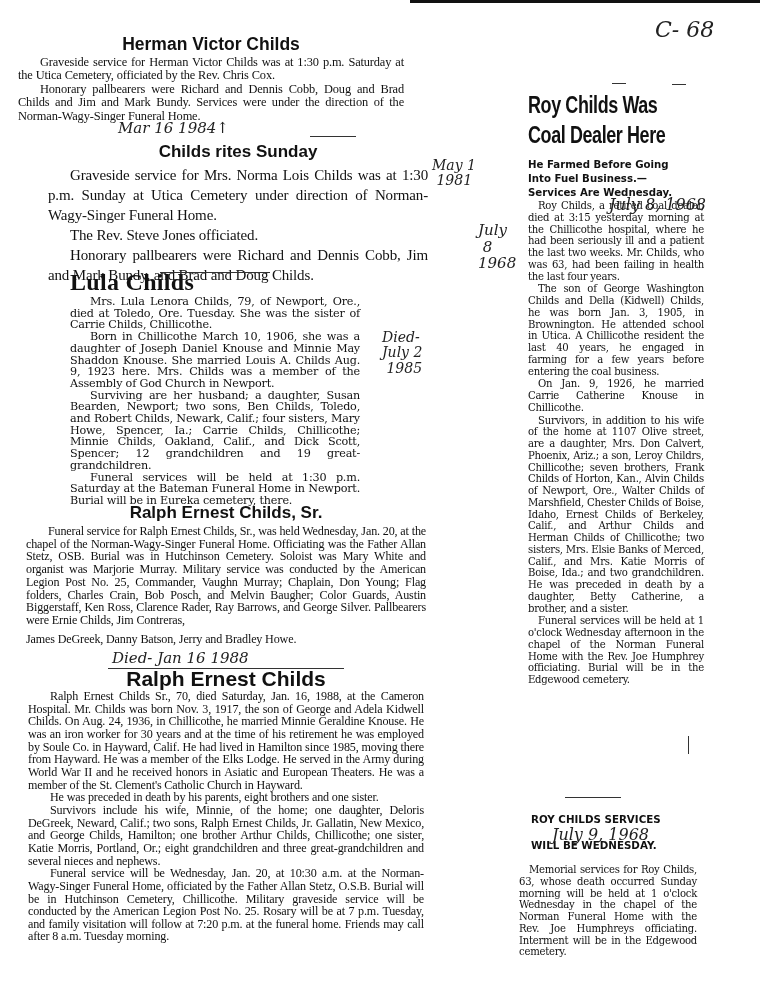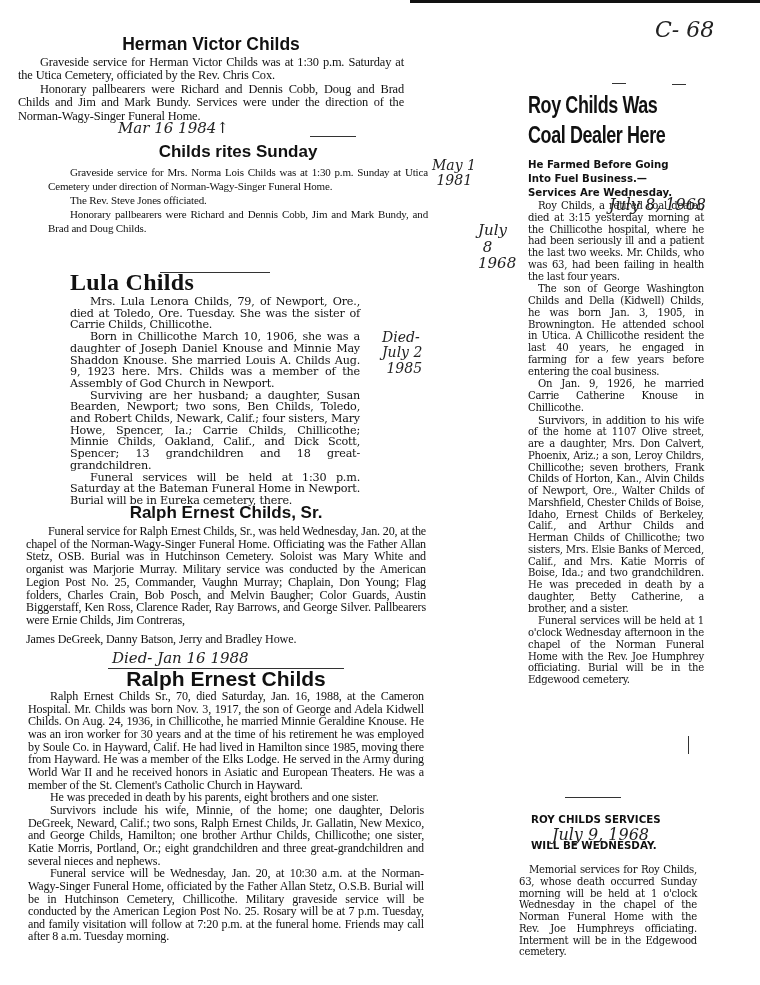--- a/index.html
+++ b/index.html
@@ -29,21 +29,21 @@
     }
     .rule { position: absolute; background: #333; height: 1px; }
 
     
     #c-herman { left: 18px; top: 34px; width: 386px; }
     #c-herman h1 { font-size: 17.5px; margin: 0 0 1px 0; }
 
     
     #c-rites { left: 40px; top: 142px; width: 380px; margin-left: 8px; }
     #c-rites h1 { font-size: 17px; margin: 0 0 3px 0; }
-    #c-rites .body-text { font-size: 11px; line-height: 14px; }
+    #c-rites .body-text { font-size: 15px; line-height: 20px; }
 
     
     #c-lula { left: 70px; top: 268px; width: 290px; }
     #c-lula h1 {
       font-family: "Liberation Serif", serif; font-weight: bold;
       font-size: 24px; margin: 0; line-height: 28px; text-align: left;
       letter-spacing: 0.3px;
     }
     #c-lula .body-text {
       font-size: 11.2px; line-height: 11.7px; letter-spacing: -0.2px;
@@ -118,21 +118,21 @@
 </div>
 <div class="hand" style="left:432px; top:158px; font-size:14px;">May 1
  1981</div>
 
 <div class="rule" style="left:160px; top:272px; width:110px;"></div>
 <div class="clip" id="c-lula">
   <h1>Lula Childs</h1>
   <div class="body-text">
     <p>Mrs. Lula Lenora Childs, 79, of Newport, Ore., died at Toledo, Ore. Tuesday. She was the sister of Carrie Childs, Chillicothe.</p>
     <p>Born in Chillicothe March 10, 1906, she was a daughter of Joseph Daniel Knouse and Minnie May Shaddon Knouse. She married Louis A. Childs Aug. 9, 1923 here. Mrs. Childs was a member of the Assembly of God Church in Newport.</p>
-    <p>Surviving are her husband; a daughter, Susan Bearden, Newport; two sons, Ben Childs, Toledo, and Robert Childs, Newark, Calif.; four sisters, Mary Howe, Spencer, Ia.; Carrie Childs, Chillicothe; Minnie Childs, Oakland, Calif., and Dick Scott, Spencer; 13 grandchildren and 18 great-grandchildren.</p>
+    <p>Surviving are her husband; a daughter, Susan Bearden, Newport; two sons, Ben Childs, Toledo, and Robert Childs, Newark, Calif.; four sisters, Mary Howe, Spencer, Ia.; Carrie Childs, Chillicothe; Minnie Childs, Oakland, Calif., and Dick Scott, Spencer; 12 grandchildren and 19 great-grandchildren.</p>
     <p>Funeral services will be held at 1:30 p.m. Saturday at the Bateman Funeral Home in Newport. Burial will be in Eureka cemetery, there.</p>
   </div>
 </div>
 <div class="hand" style="left:382px; top:330px; font-size:14px;">Died-
 July 2
  1985</div>
 
 <div class="clip" id="c-ralphsr">
   <h1 class="hd-sans">Ralph Ernest Childs, Sr.</h1>
   <div class="body-text">

